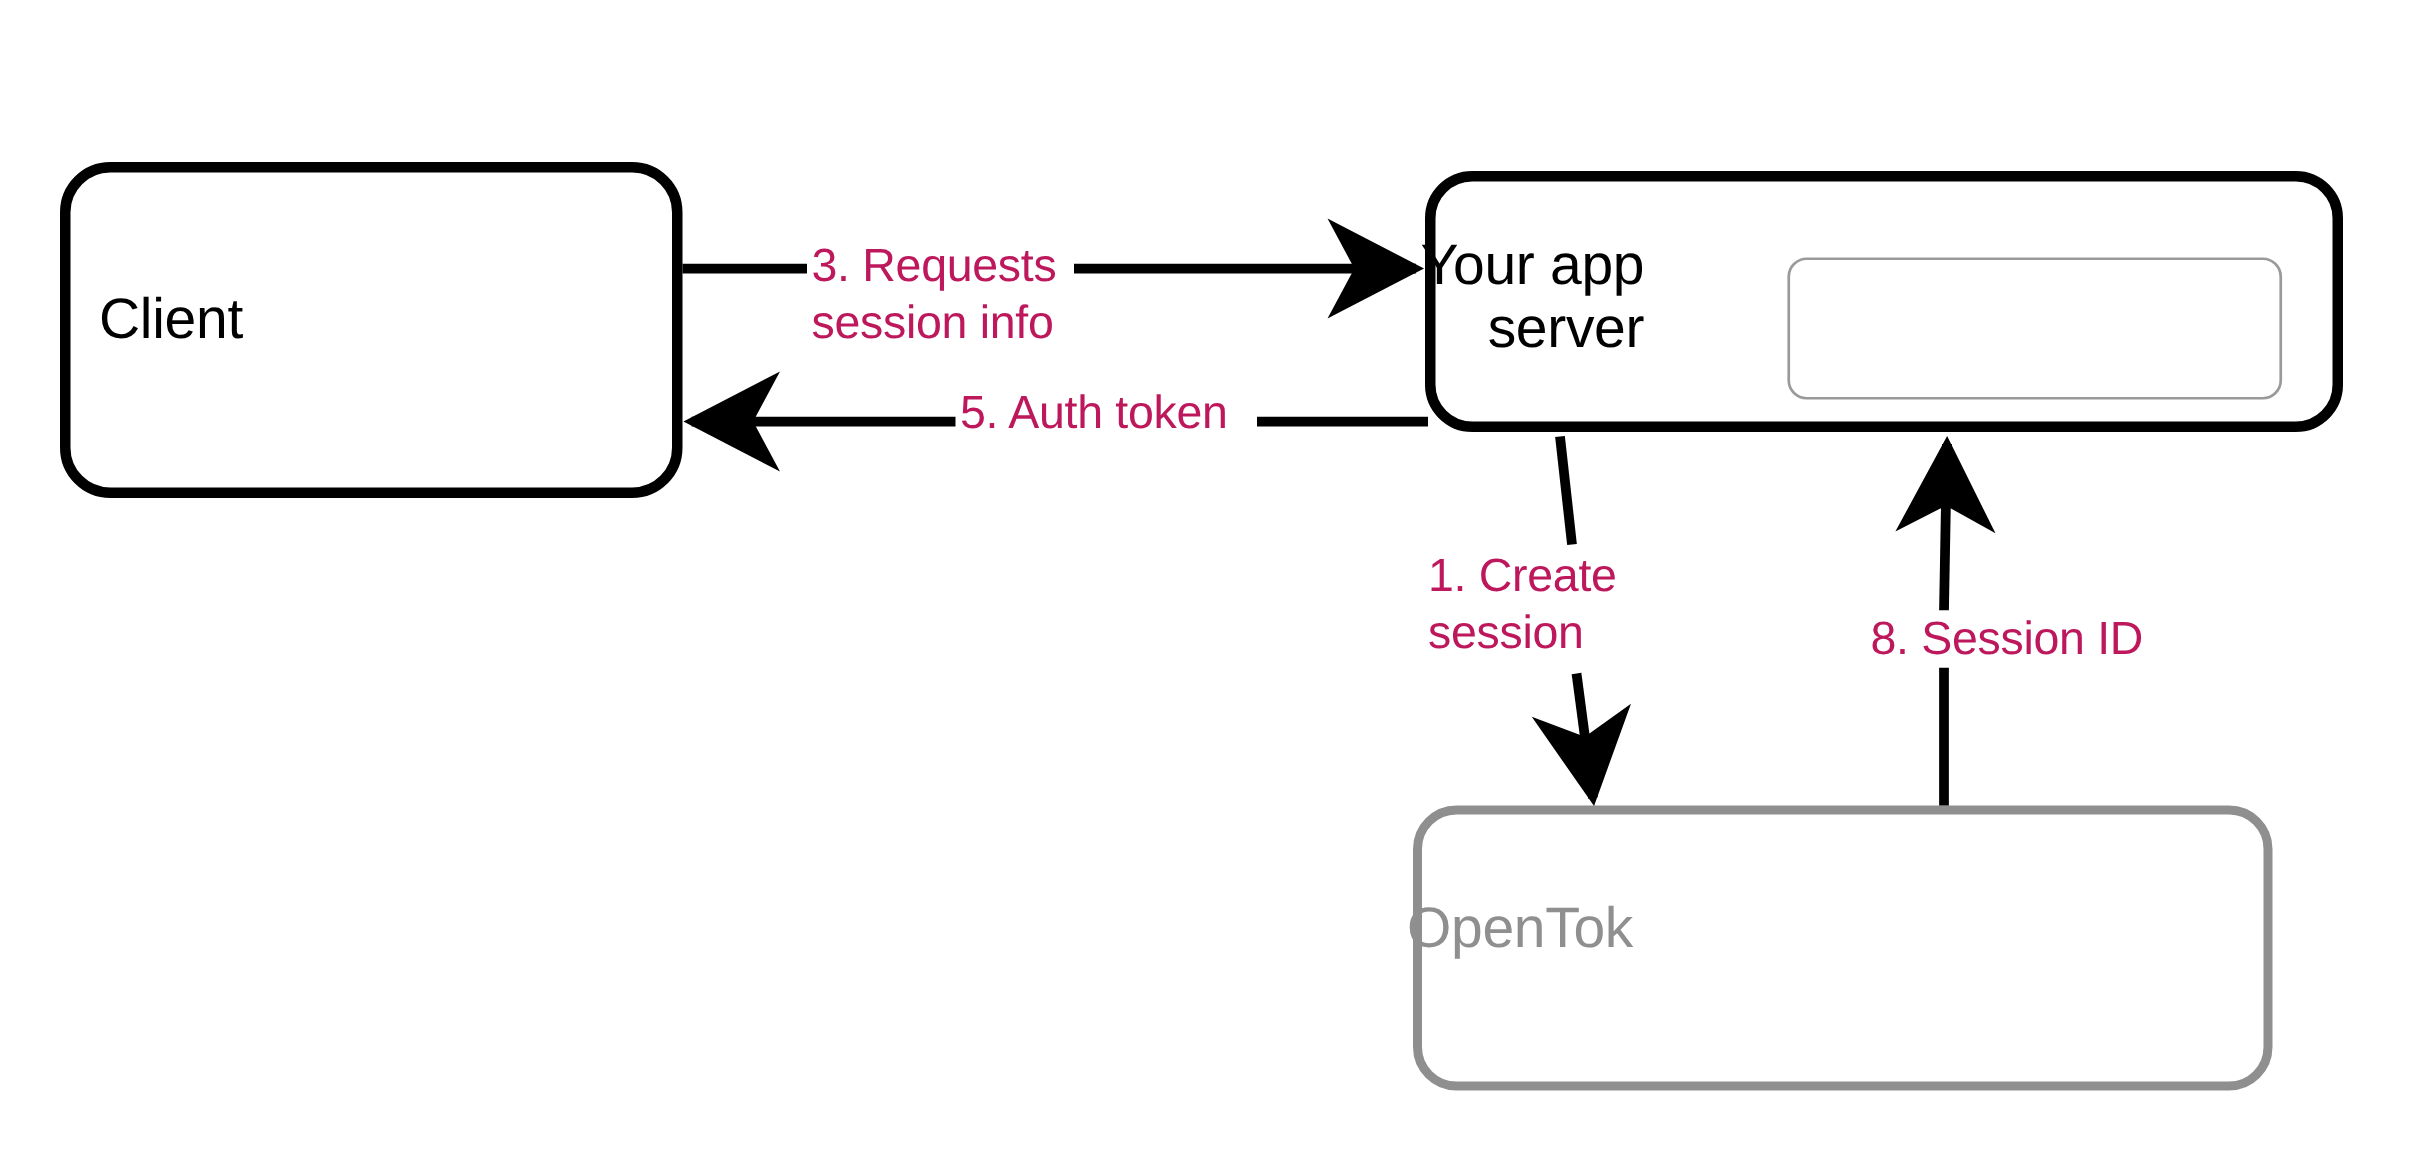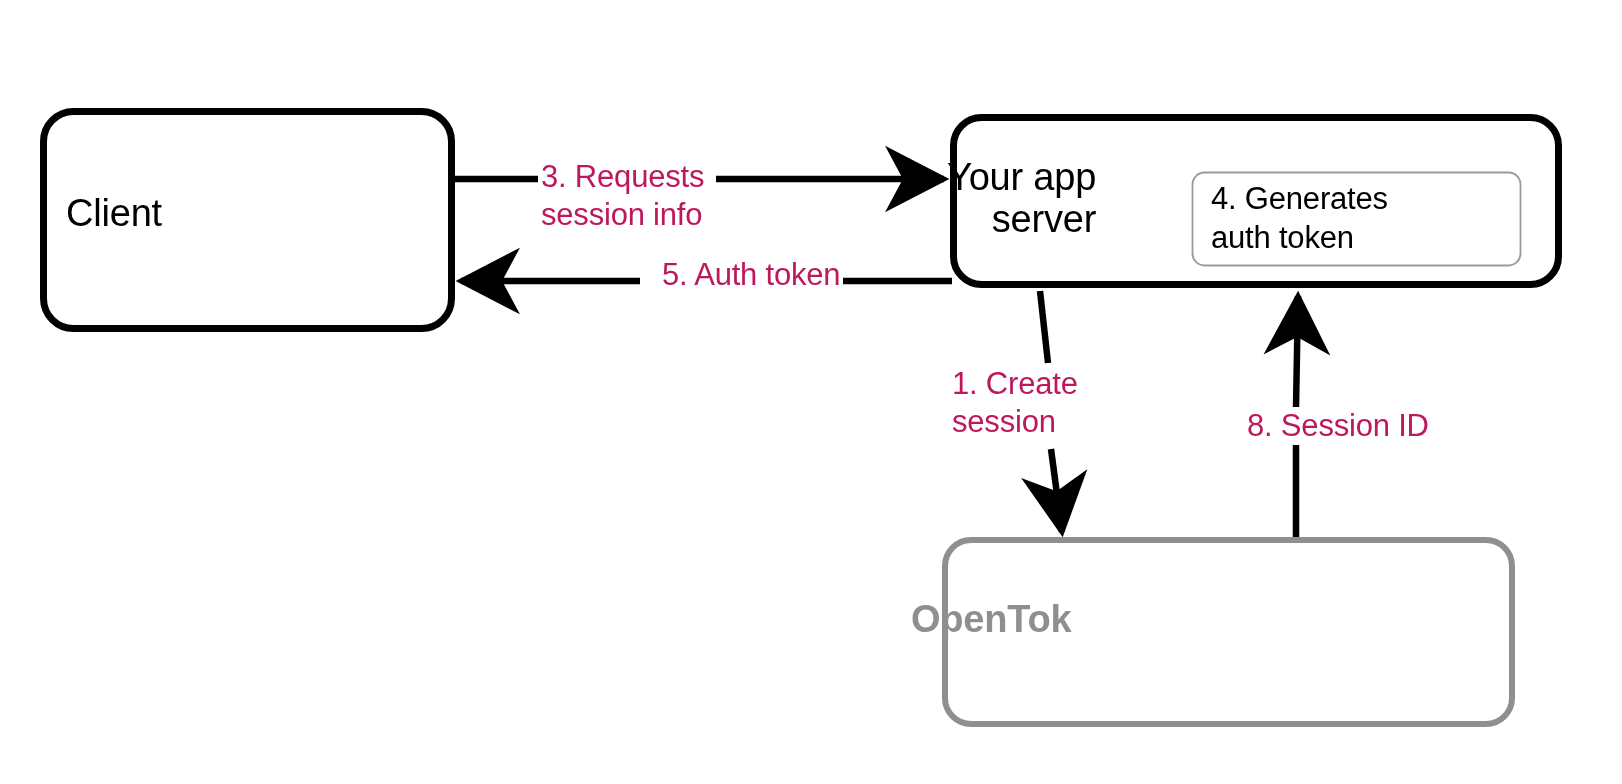--- a/index.html
+++ b/index.html
@@ -44,24 +44,24 @@
   .inner-label {
     position: absolute;
     color: #000000;
     font-size: 31px;
     line-height: 39px;
     white-space: pre-line;
     letter-spacing: -0.2px;
   }
   #client-label      { left: 66px;   top: 192px; }
   #appserver-label   { left: 947px;  top: 156px; text-align: right; }
-  #opentok-label     { left: 911px;  top: 598px; color: #8f8f8f; font-weight: bold; }
+  #opentok-label     { left: 938px;  top: 598px; color: #8f8f8f; }
   #inner4-label      { left: 1211px; top: 179px; }
   #label-3           { left: 538px;  top: 158px; padding: 0 3px; }
-  #label-5           { left: 637px;  top: 256px; padding: 0 3px; margin-left: 22px; }
+  #label-5           { left: 637px;  top: 256px; padding: 0 3px; }
   #label-1           { left: 948px;  top: 365px; padding: 0 4px; }
   #label-2           { left: 1243px; top: 407px; padding: 0 4px; }
 </style>
 </head>
 <body>
 
 <div id="canvas">
 
   <svg id="diagram-svg" viewBox="0 0 1622 784" xmlns="http://www.w3.org/2000/svg">
 
@@ -90,22 +90,20 @@
 
     <path d="M 1296 537 L 1296 445" stroke="#000000" stroke-width="6.5" fill="none"></path>
     <path d="M 1296 407 L 1298 296" stroke="#000000" stroke-width="6.5" fill="none" marker-end="url(#arrow-black)"></path>
   </svg>
 
   <div class="node-label" id="client-label">Client</div>
 
   <div class="node-label" id="appserver-label">Your app
 server</div>
 
-  <div class="inner-label" id="inner4-label">4. Generates
-auth token</div>
 
   <div class="node-label" id="opentok-label">OpenTok</div>
 
   <div class="edge-label" id="label-3">3. Requests
 session info</div>
 
   <div class="edge-label" id="label-5">5. Auth token</div>
 
   <div class="edge-label" id="label-1">1. Create
 session</div>

